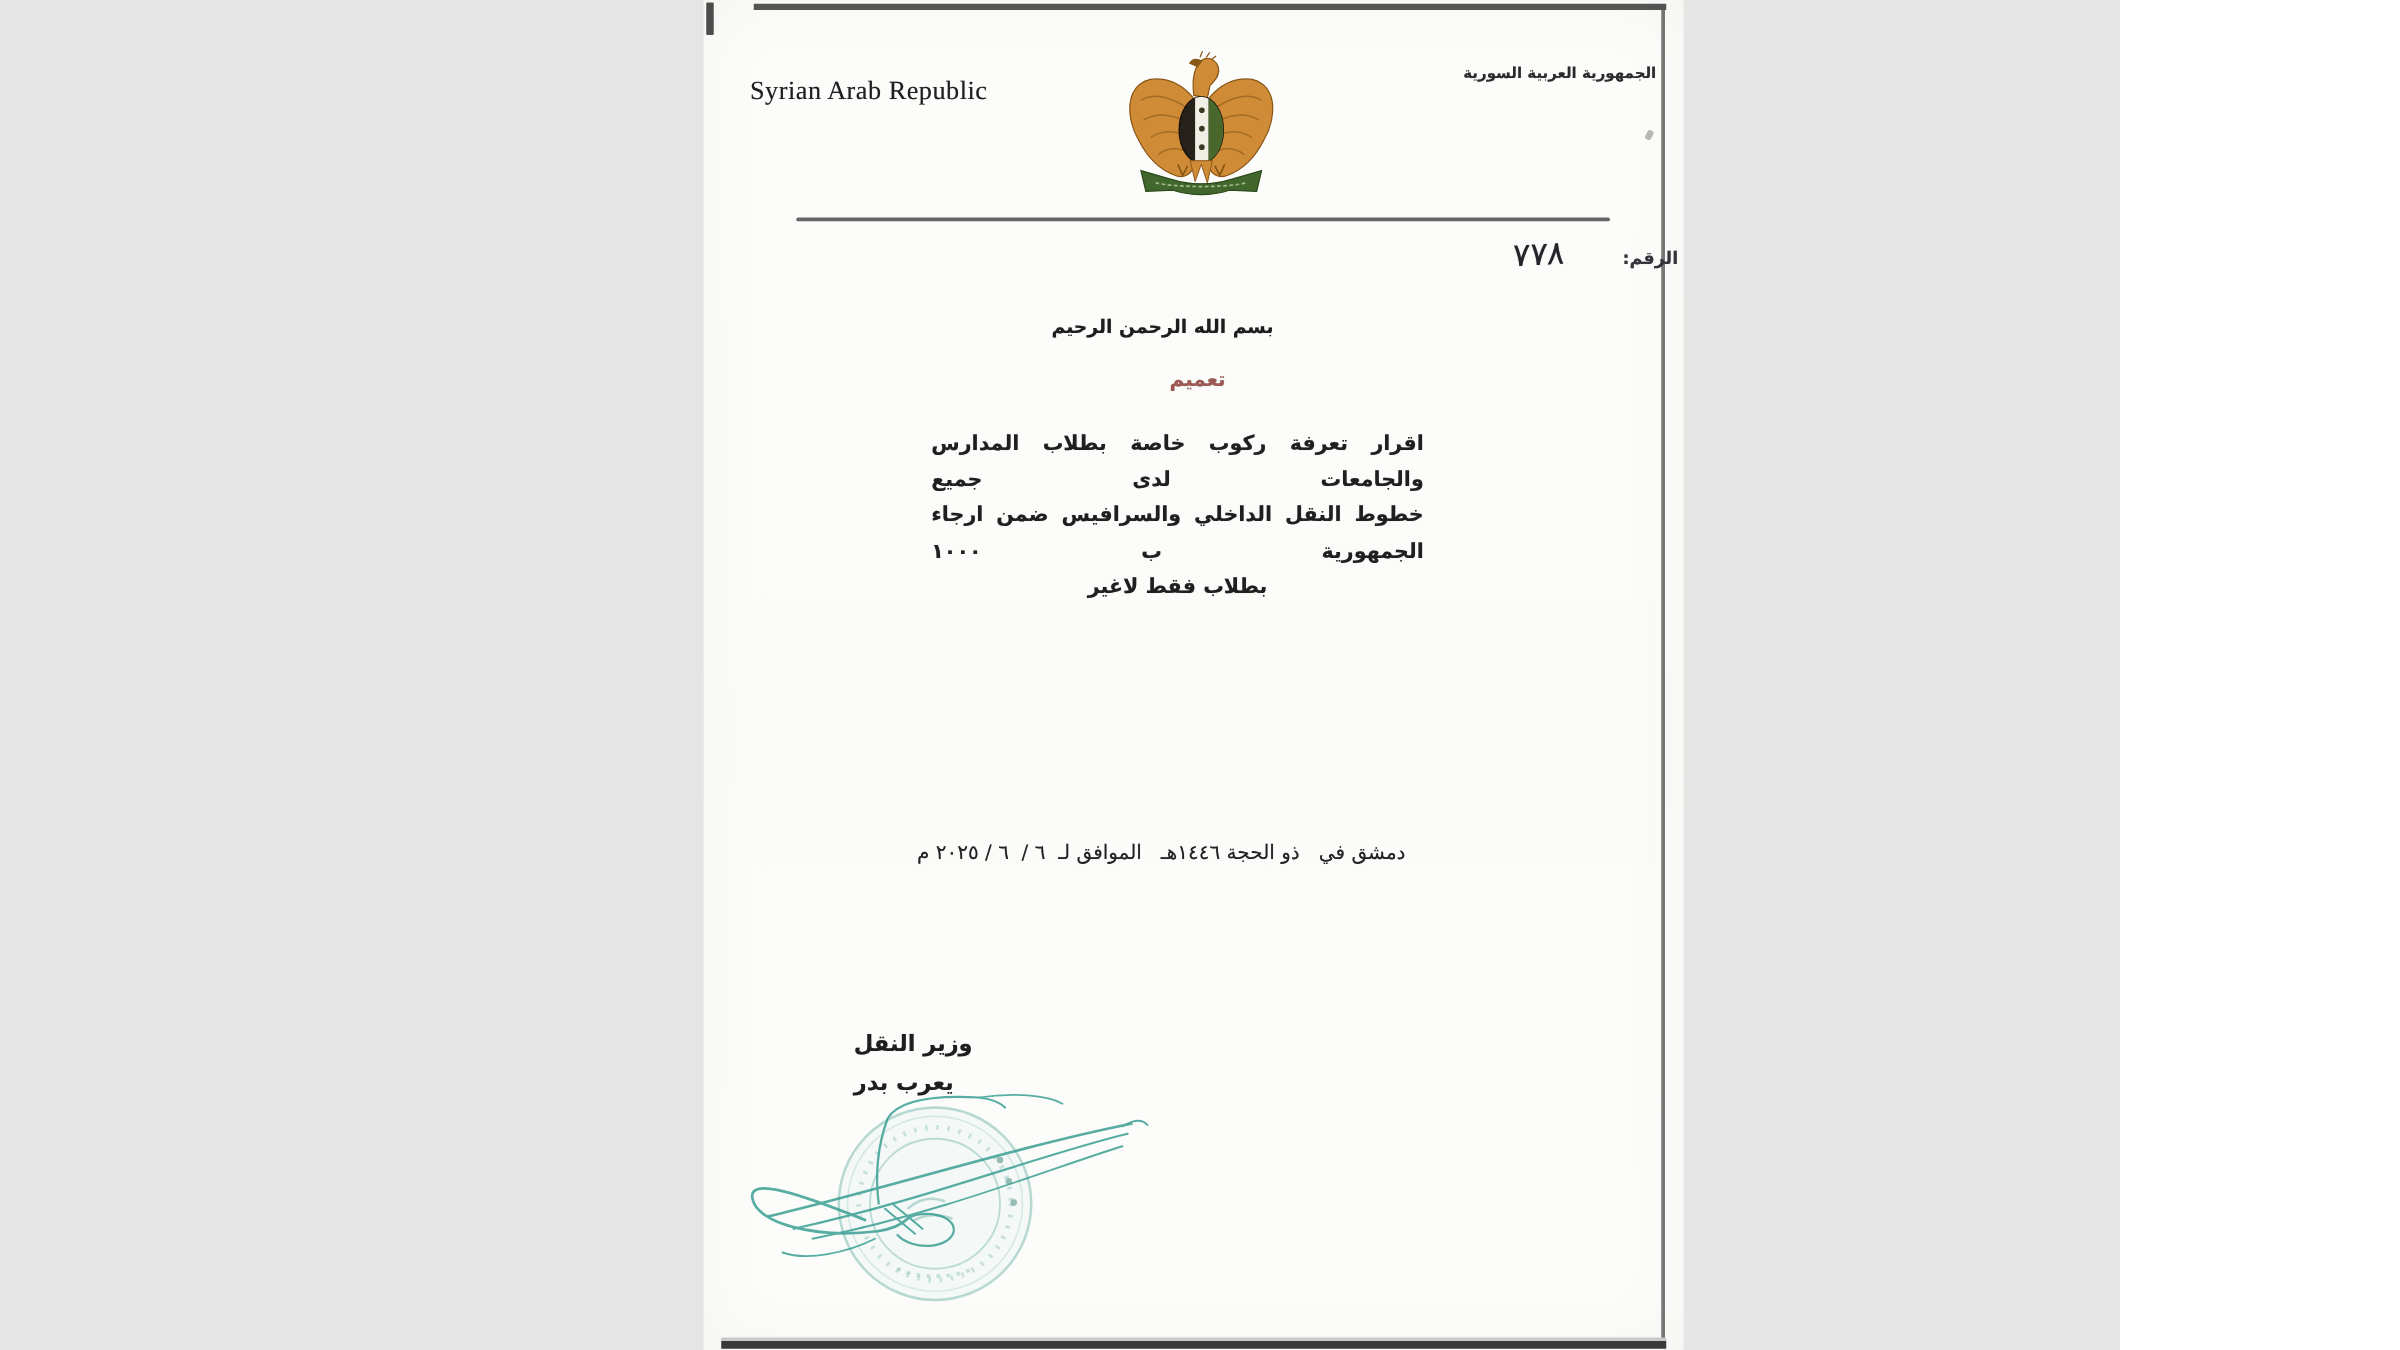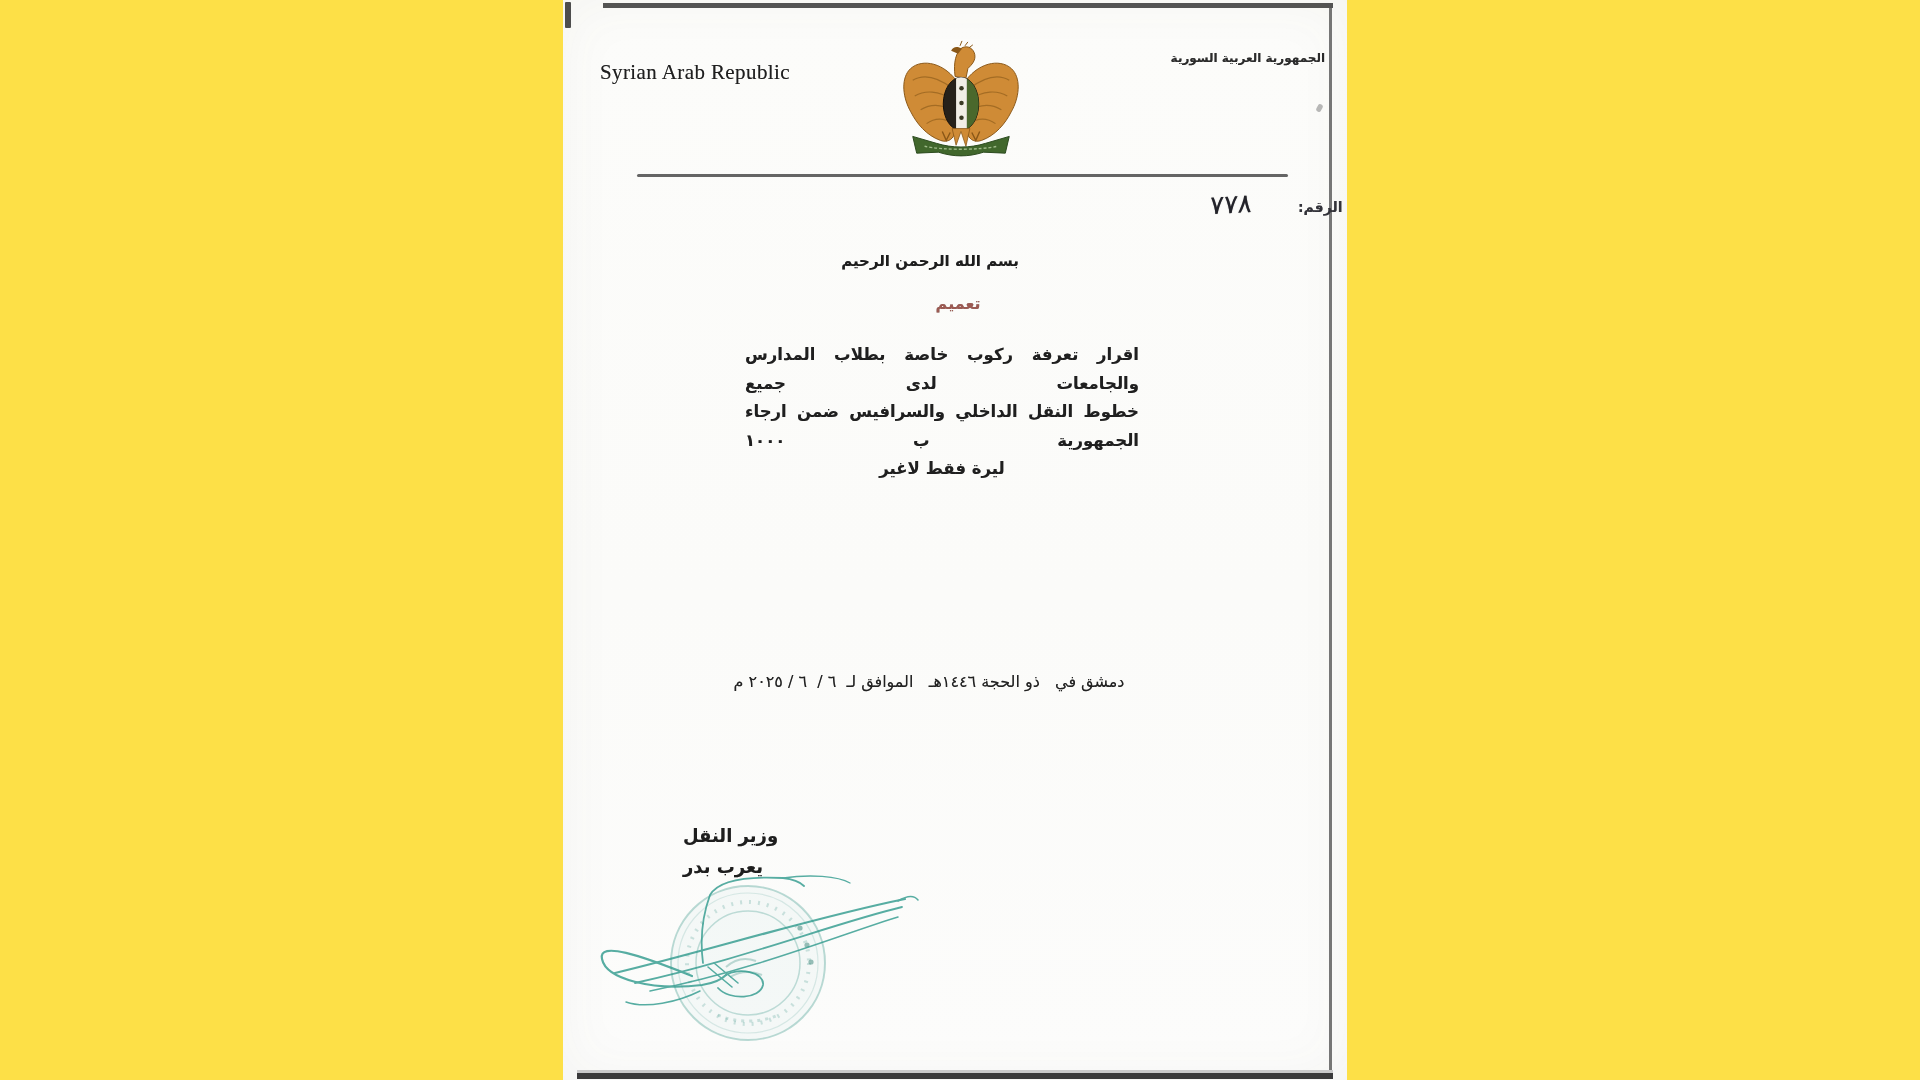--- a/index.html
+++ b/index.html
@@ -1,16 +1,16 @@
 <!DOCTYPE html>
 <html><head>
 <meta charset="utf-8">
 <style>
   html,body{margin:0;padding:0;background:#ffffff;}
-  .scan{position:relative;width:1920px;height:1080px;background:#fde047;overflow:hidden;
+  .scan{position:relative;width:1696px;height:1080px;background:#e5e5e5;overflow:hidden;
         font-family:"DejaVu Sans",sans-serif;color:#262626;}
   .page{position:absolute;left:563px;top:0;width:784px;height:1080px;
         background:linear-gradient(180deg,#fcfcfa 0%,#fbfbf9 55%,#fcfcfb 100%);
         box-shadow:inset 0 0 55px rgba(90,90,85,0.05);}
   .edge-top{position:absolute;left:603px;top:3px;width:730px;height:5px;background:#3c3c3c;opacity:.88;}
   .edge-right{position:absolute;left:1329px;top:4px;width:3px;height:1072px;background:#555;opacity:.8;}
   .edge-bottom{position:absolute;left:577px;top:1070px;width:756px;height:9px;
         background:linear-gradient(180deg,#c9c9c9 0 28%,#3a3a3a 28% 100%);}
   .artifact-bar{position:absolute;left:565px;top:2px;width:6px;height:26px;background:#2f2f2f;opacity:.85;border-radius:1px;}
   .artifact-speck{position:absolute;left:1317px;top:104px;width:5px;height:8px;background:#9a9a9a;
@@ -91,21 +91,21 @@
 
   <div class="ar ref-label" lang="ar">الرقم:</div>
   <div class="ref-number">٧٧٨</div>
 
   <div class="ar bismillah" lang="ar">بسم الله الرحمن الرحيم</div>
   <div class="ar subject" lang="ar">تعميم</div>
 
   <div class="ar body-block" lang="ar">
     <div class="just">اقرار تعرفة ركوب خاصة بطلاب المدارس والجامعات لدى جميع</div>
     <div class="just">خطوط النقل الداخلي والسرافيس ضمن ارجاء الجمهورية ب ١٠٠٠</div>
-    <div class="cent">ليرة فقط لاغير</div>
+    <div class="cent">بطلاب فقط لاغير</div>
   </div>
 
   <div class="ar date-line" lang="ar">دمشق في   ذو الحجة ١٤٤٦هـ   الموافق لـ  ٦ /  ٦ / ٢٠٢٥ م</div>
 
   <div class="ar minister" lang="ar">
     <div>وزير النقل</div>
     <div>يعرب بدر</div>
   </div>
 
   <div class="sig-layer">

